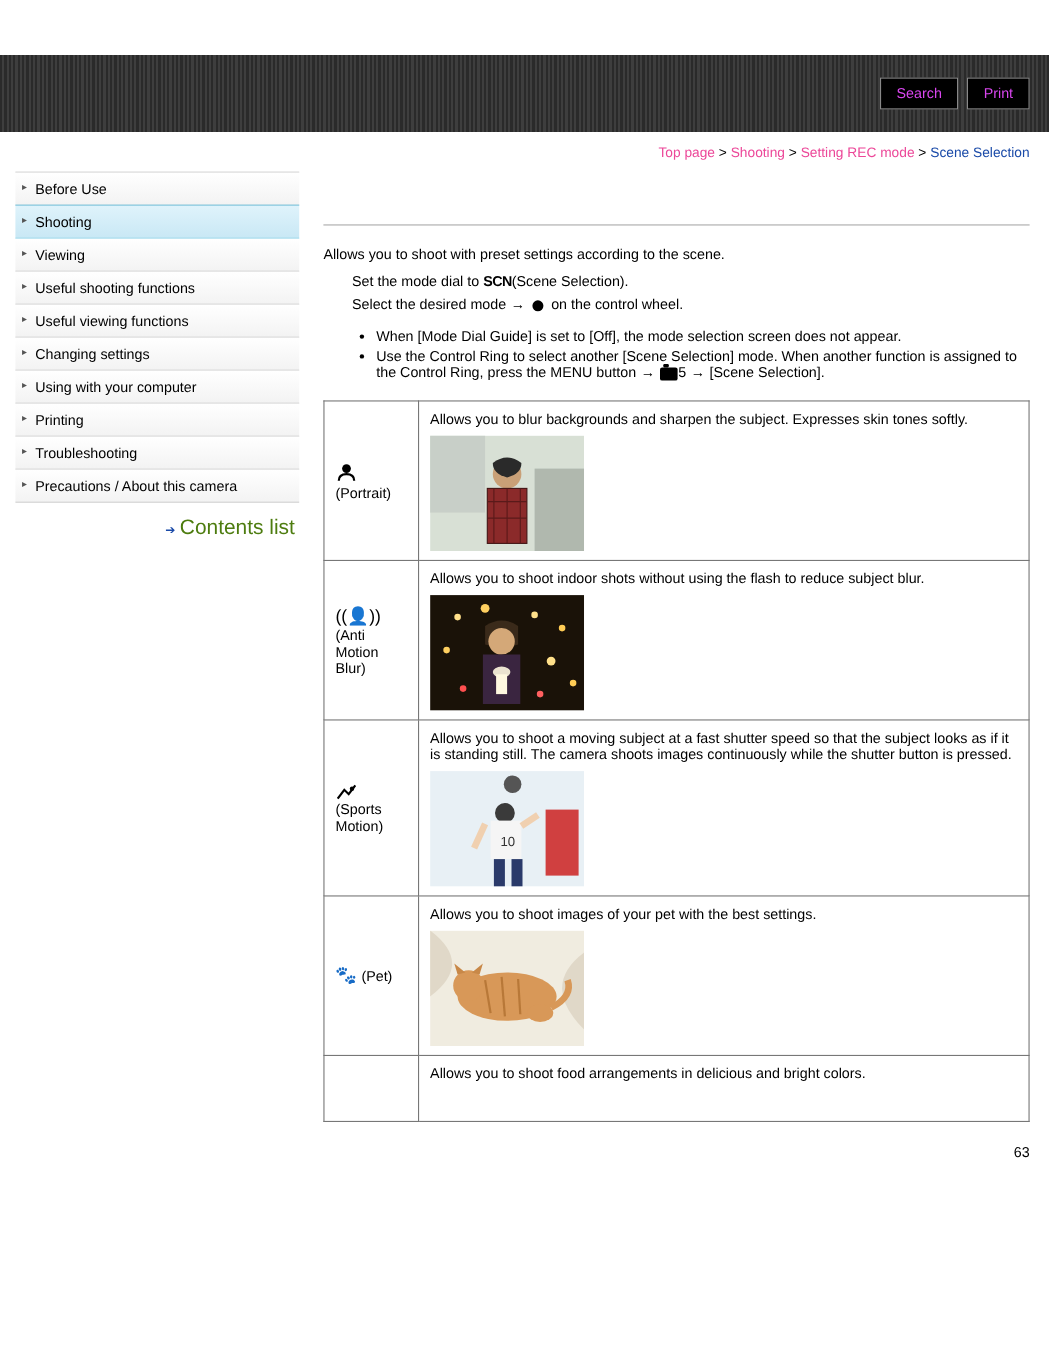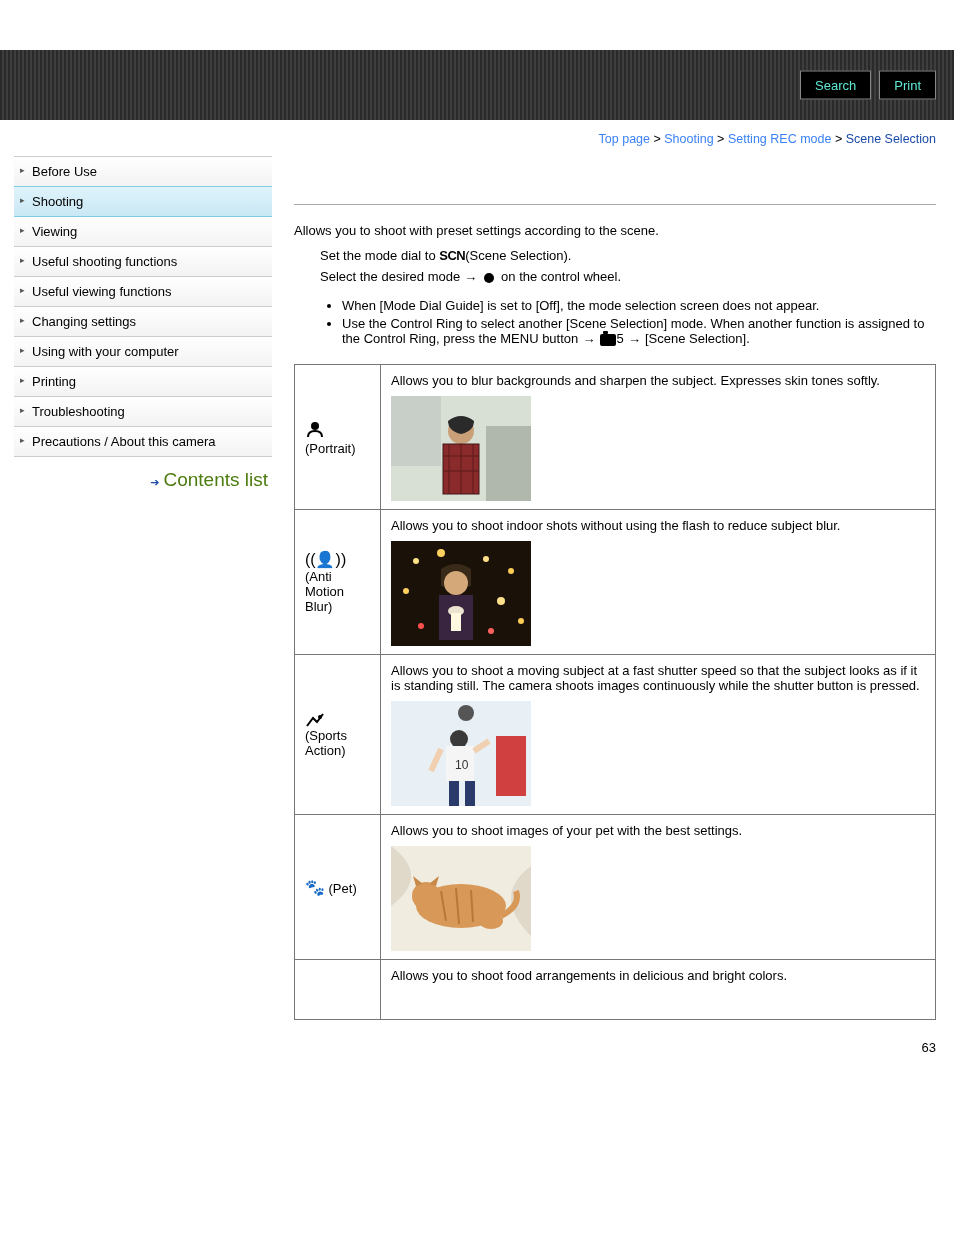--- a/index.html
+++ b/index.html
@@ -1,21 +1,21 @@
 <!DOCTYPE html>
 <html><head>
 <meta charset="utf-8">
 <style>
 * { box-sizing: border-box; margin: 0; padding: 0; }
 body { font-family: Arial, Helvetica, sans-serif; font-size: 13px; color: #000; background: #fff; width: 954px; }
 .header-band { height: 70px; background: repeating-linear-gradient(90deg, #2a2a2a 0px, #2a2a2a 2px, #3e3e3e 2px, #3e3e3e 4px); position: relative; margin-top: 50px; }
 .header-buttons { position: absolute; right: 18px; top: 50%; transform: translateY(-50%); display: flex; gap: 8px; }
-.hb-btn { background: #000; color: #5eead4; border: 1px solid #888; padding: 6px 14px; font-size: 13px; cursor: pointer; }
+.hb-btn { background: #000; color: #d946ef; border: 1px solid #888; padding: 6px 14px; font-size: 13px; cursor: pointer; }
 .breadcrumb { text-align: right; padding: 12px 18px 10px 0; font-size: 12.5px; }
-.breadcrumb a { color: #3b82f6; text-decoration: none; }
+.breadcrumb a { color: #ec4899; text-decoration: none; }
 .breadcrumb .current { color: #1a4aa8; }
 .layout { display: flex; align-items: flex-start; }
 .sidebar { width: 272px; flex-shrink: 0; padding-left: 14px; }
 .nav-list { list-style: none; border-top: 1px solid #ccc; }
 .nav-item { border-bottom: 1px solid #ccc; padding: 7px 6px 7px 18px; position: relative; cursor: pointer; background: linear-gradient(#fff, #f3f3f3); }
 .nav-item::before { content: "\25B8"; position: absolute; left: 6px; top: 8px; font-size: 9px; color: #555; }
 .nav-item.active { background: linear-gradient(#dff3fb, #c9e8f5); border-top: 1px solid #7fcce6; border-bottom: 1px solid #7fcce6; margin-top: -1px; }
 .contents-list { text-align: right; padding: 12px 4px 0 0; }
 .contents-list a { color: #4d7c0f; text-decoration: none; font-size: 19px; }
 .contents-list .arrow { color: #1a4aa8; margin-right: 4px; font-size: 11px; }
@@ -143,21 +143,21 @@
             <rect x="60" y="72" width="10" height="18" fill="#fff8e0"></rect>
             <ellipse cx="65" cy="70" rx="8" ry="5" fill="#fff8e0" opacity="0.9"></ellipse>
           </svg>
         </td>
       </tr>
       <tr>
         <td class="icon-cell">
           <svg width="20" height="16" viewBox="0 0 20 16" style="display:inline;vertical-align:middle;">
                 <path d="M2 14 L8 6 L12 10 L18 2" fill="none" stroke="#000" stroke-width="2"></path>
                 <circle cx="15" cy="5" r="2" fill="#000"></circle>
-              </svg><span> (Sports Action)</span>
+              </svg><span> (Sports Motion)</span>
         </td>
         <td class="desc-cell">
           <span>Allows you to shoot a moving subject at a fast shutter speed so that the subject looks as if it is standing still. The camera shoots images continuously while the shutter button is pressed.</span>
           <svg class="svg-thumb" width="140" height="105" viewBox="0 0 140 105">
             <rect width="140" height="105" fill="#e8f0f5"></rect>
             <rect x="105" y="35" width="30" height="60" fill="#d04040"></rect>
             <circle cx="75" cy="12" r="8" fill="#555"></circle>
             <circle cx="68" cy="38" r="9" fill="#3a3a3a"></circle>
             <rect x="55" y="45" width="28" height="35" fill="#f5f5f5"></rect>
             <text x="64" y="68" font-size="12" fill="#333" font-family="Arial">10</text>

